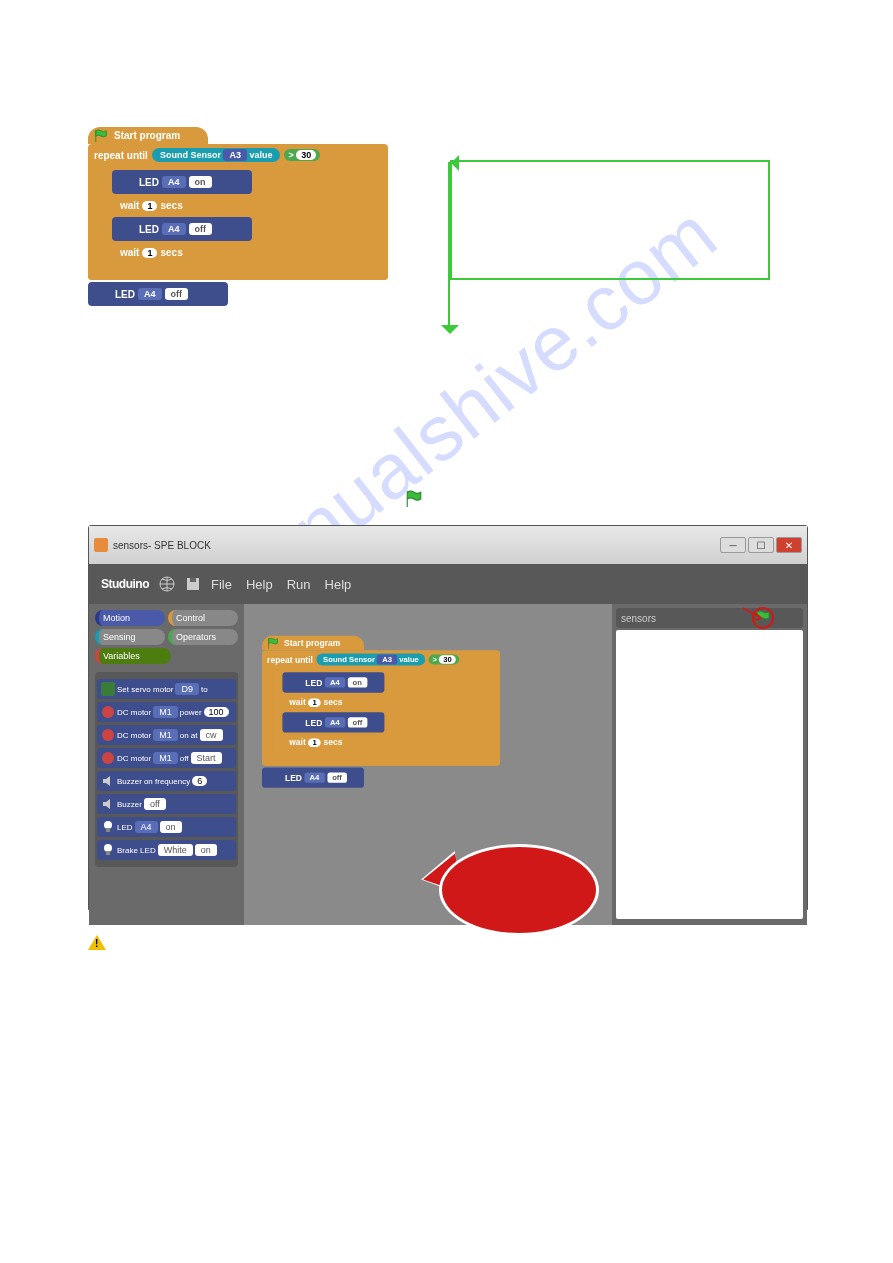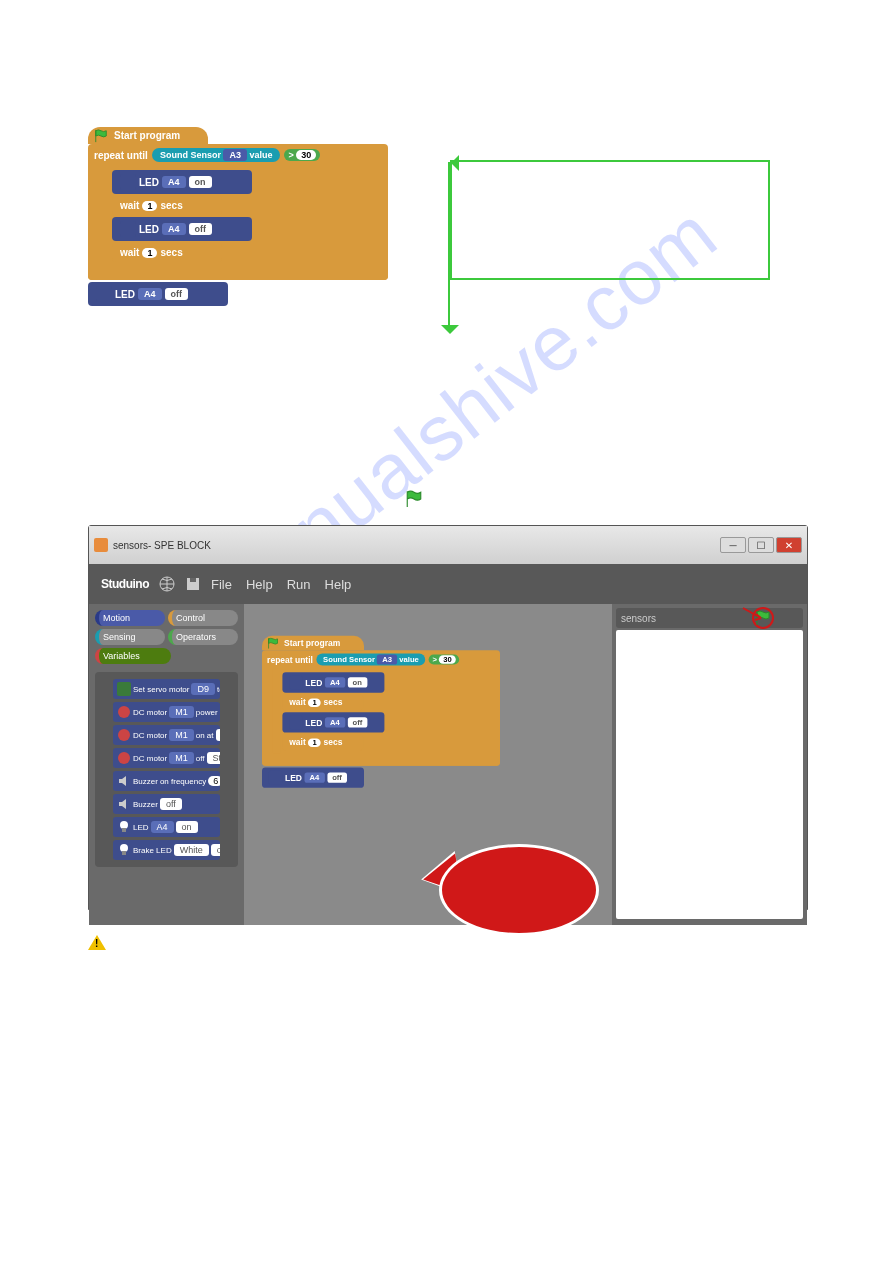--- a/index.html
+++ b/index.html
@@ -49,21 +49,21 @@
   
   .app-body { display: flex; height: calc(100% - 62px); }
   .palette { width: 155px; background: #6a6a6a; padding: 6px; }
   .cat-row { display: flex; gap: 3px; margin-bottom: 3px; }
   .cat-btn { flex: 1; font-size: 9px; padding: 3px 4px; border-radius: 8px; color: #fff; background: #4a5aa8; border-left: 4px solid #2a3a88; }
   .cat-btn.ctrl { background: #888; border-left-color: #d89a3c; }
   .cat-btn.sens { background: #888; border-left-color: #1a9db0; }
   .cat-btn.ops  { background: #888; border-left-color: #4ca84c; }
   .cat-btn.vars { background: #4d7c0f; border-left-color: #c44; }
   
-  .palette-list { margin-top: 8px; background: #585858; border-radius: 4px; padding: 4px 18px; }
+  .palette-list { margin-top: 8px; background: #585858; border-radius: 4px; padding: 4px 2px; }
   .p-block { background: #3e4d8c; border-radius: 3px; padding: 3px 4px; color: #fff; font-size: 8px; margin: 3px 0; display: flex; align-items: center; gap: 2px; white-space: nowrap; overflow: hidden; }
   .p-icon { width: 14px; height: 14px; flex-shrink: 0; }
   
   .canvas { flex: 1; background: #8a8a8a; position: relative; padding: 30px 18px; }
   
   .stage { width: 195px; background: #6a6a6a; padding: 4px; }
   .stage-header { background: #585858; height: 20px; display: flex; align-items: center; padding: 0 5px; font-size: 10px; color: #ccc; border-radius: 3px; gap: 48px; }
   .stage-header .spacer { flex: 1; }
   .flag-btn { width: 16px; height: 16px; }
   .stop-btn { width: 14px; height: 14px; background: #c03020; border-radius: 50%; }

